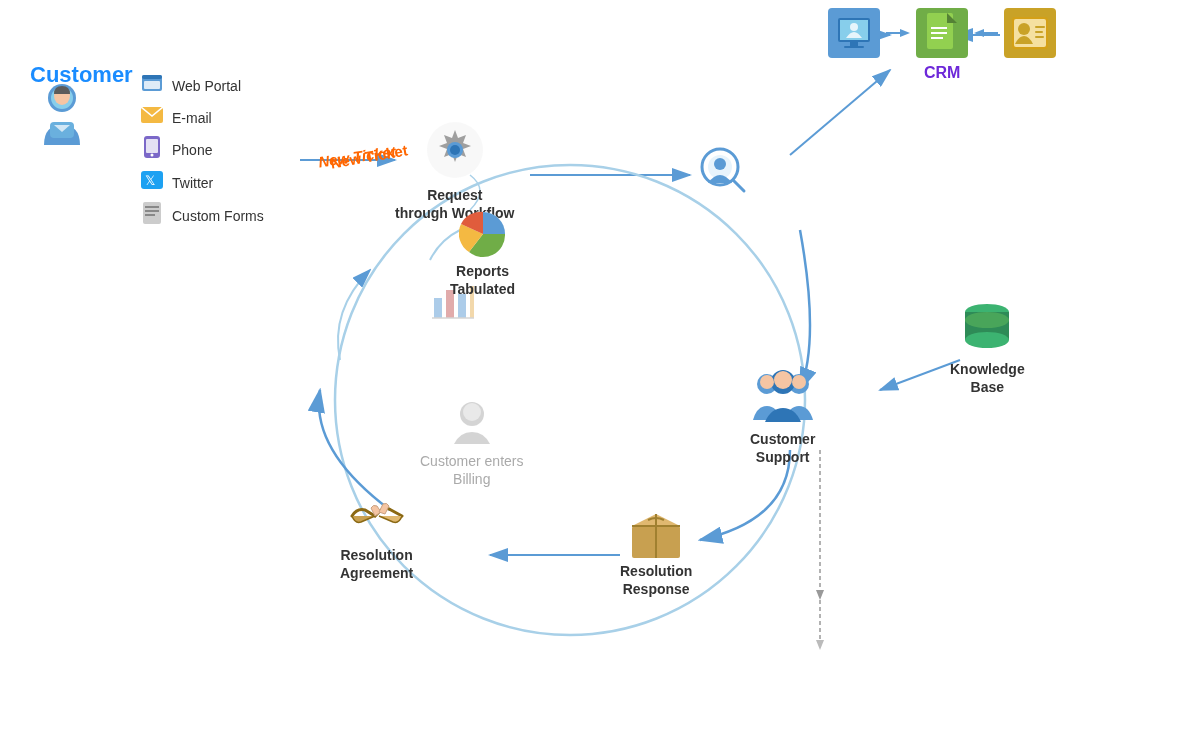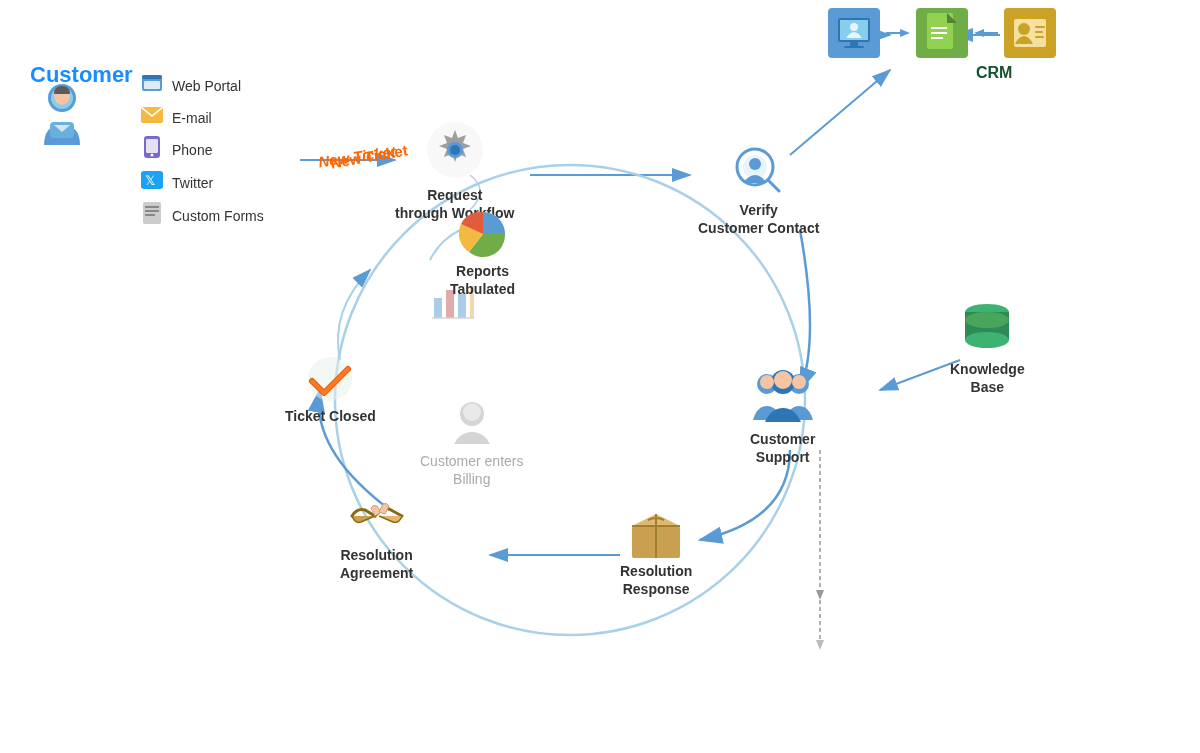--- a/index.html
+++ b/index.html
@@ -227,21 +227,20 @@
   </div>
 
   <div class="node" style="position:absolute; top:145px; left:698px;">
     <svg width="52" height="52" viewBox="0 0 52 52" style="display:block; margin:0 auto 4px;">
       <circle cx="22" cy="22" r="18" fill="none" stroke="#5b9bd5" stroke-width="3"></circle>
       <circle cx="22" cy="22" r="12" fill="#e8f4fc"></circle>
       <circle cx="22" cy="19" r="6" fill="#5b9bd5"></circle>
       <path d="M10 38 Q16 30 22 30 Q28 30 34 38" fill="#5b9bd5"></path>
       <line x1="35" y1="35" x2="46" y2="46" stroke="#5b9bd5" stroke-width="3" stroke-linecap="round"></line>
     </svg>
-    <div class="node-label">Verify<br>Customer Contact</div>
   </div>
 
   <div style="position:absolute; top:8px; left:828px; display:flex; align-items:center; gap:6px;">
 
     <div style="width:52px; height:50px; background:#5b9bd5; border-radius:4px; display:flex; align-items:center; justify-content:center;">
       <svg width="36" height="34" viewBox="0 0 36 34">
         <rect x="2" y="2" width="32" height="24" rx="2" fill="#2e75b6"></rect>
         <rect x="4" y="4" width="28" height="20" fill="#87ceeb"></rect>
         <rect x="14" y="26" width="8" height="4" fill="#2e75b6"></rect>
         <rect x="8" y="30" width="20" height="2" rx="1" fill="#2e75b6"></rect>
@@ -277,21 +276,21 @@
         <rect x="3" y="3" width="32" height="28" rx="2" fill="#f5e0a0"></rect>
         <circle cx="13" cy="13" r="6" fill="#c9a227"></circle>
         <path d="M4 28 Q8 20 13 20 Q18 20 22 28" fill="#c9a227"></path>
         <rect x="24" y="10" width="10" height="2" rx="1" fill="#c9a227"></rect>
         <rect x="24" y="15" width="8" height="2" rx="1" fill="#c9a227"></rect>
         <rect x="24" y="20" width="9" height="2" rx="1" fill="#c9a227"></rect>
       </svg>
     </div>
   </div>
 
-  <div style="position:absolute; top:64px; left:976px; font-size:16px; font-weight:bold; color:#14532d;">CRM</div>
+  <div style="position:absolute; top:64px; left:924px; font-size:16px; font-weight:bold; color:#6d28d9;">CRM</div>
 
   <div class="node" style="position:absolute; top:300px; left:950px;">
     <svg width="56" height="56" viewBox="0 0 56 56" style="display:block; margin:0 auto 4px;">
 
       <ellipse cx="28" cy="12" rx="22" ry="8" fill="#3cb371"></ellipse>
       <rect x="6" y="12" width="44" height="28" fill="#2e8b57"></rect>
       <ellipse cx="28" cy="40" rx="22" ry="8" fill="#3cb371"></ellipse>
       <ellipse cx="28" cy="20" rx="22" ry="8" fill="#5cb85c" opacity="0.6"></ellipse>
     </svg>
     <div class="node-label">Knowledge<br>Base</div>
@@ -334,29 +333,20 @@
       <path d="M5 26 Q10 18 18 20 L28 26 L32 22 Q38 16 44 20 L55 26" fill="none" stroke="#8b6914" stroke-width="3" stroke-linecap="round"></path>
       <path d="M5 26 Q8 34 14 32 L28 26" fill="#c8a050" stroke="#8b6914" stroke-width="1.5"></path>
       <path d="M55 26 Q52 34 46 32 L32 26" fill="#e0b870" stroke="#8b6914" stroke-width="1.5"></path>
 
       <path d="M28 26 L24 18 Q26 14 30 16 L34 22 L28 26" fill="#f5c5a3" stroke="#c9a080" stroke-width="1"></path>
       <path d="M32 22 L36 14 Q40 12 42 16 L38 24 L32 22" fill="#f5c5a3" stroke="#c9a080" stroke-width="1"></path>
     </svg>
     <div class="node-label">Resolution<br>Agreement</div>
   </div>
 
-  <div class="node" style="position:absolute; top:355px; left:285px;">
-    <svg width="52" height="48" viewBox="0 0 52 48" style="display:block; margin:0 auto 4px;">
-
-      <circle cx="26" cy="24" r="22" fill="#e8f0e8" opacity="0.5"></circle>
-      <path d="M8 26 L20 38 L44 14" fill="none" stroke="#e05c00" stroke-width="6" stroke-linecap="round" stroke-linejoin="round"></path>
-      <path d="M8 26 L20 38 L44 14" fill="none" stroke="#ff7722" stroke-width="4" stroke-linecap="round" stroke-linejoin="round"></path>
-    </svg>
-    <div class="node-label">Ticket Closed</div>
-  </div>
 
   <div class="node" style="position:absolute; top:400px; left:420px;">
     <svg width="44" height="48" viewBox="0 0 44 48" style="display:block; margin:0 auto 4px; opacity:0.5;">
       <circle cx="22" cy="14" r="12" fill="#aaa"></circle>
       <circle cx="22" cy="12" r="9" fill="#d4d4d4"></circle>
       <path d="M4 44 Q10 32 22 32 Q34 32 40 44" fill="#aaa"></path>
     </svg>
     <div class="node-label-gray">Customer enters<br>Billing</div>
   </div>
 

